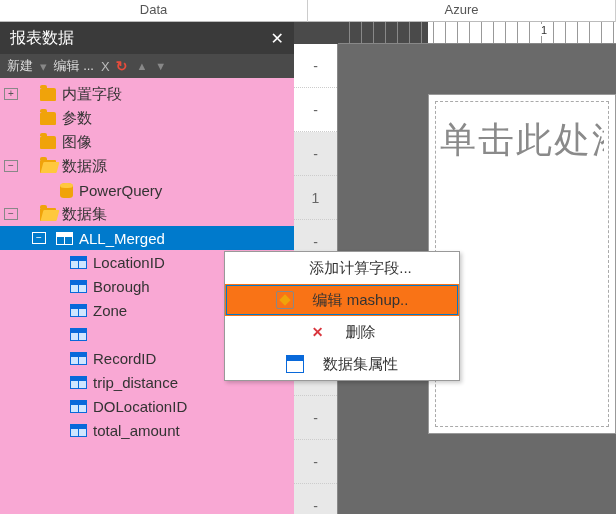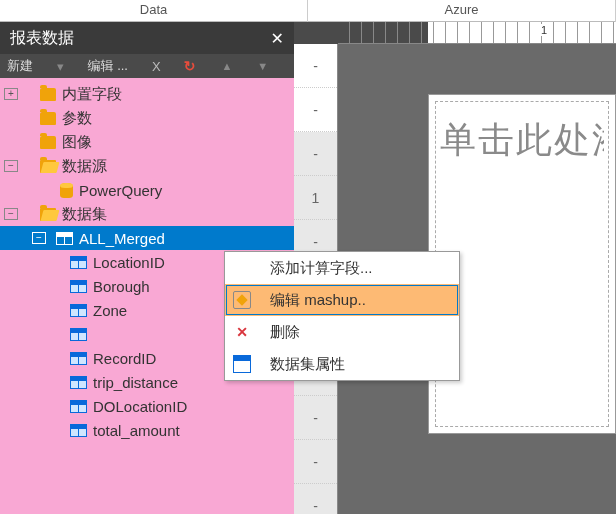--- a/index.html
+++ b/index.html
@@ -2,21 +2,21 @@
 <html><head>
 <meta charset="utf-8">
 <style>
   * { box-sizing: border-box; margin: 0; padding: 0; }
   body { font-family: "Microsoft YaHei", "Segoe UI", sans-serif; font-size: 14px; background: #fff; width: 616px; height: 514px; overflow: hidden; position: relative; }
   .tabbar-top { position: absolute; top: 0; left: 0; right: 0; height: 22px; background: #fff; border-bottom: 1px solid #bbb; display: flex; }
   .tabbar-top .tab { flex: 1; text-align: center; font-size: 13px; color: #555; line-height: 20px; height: 22px; border-right: 1px solid #ccc; }
   .left-panel { position: absolute; left: 0; top: 22px; width: 294px; bottom: 0; background: #f9a8d4; }
   .panel-header { height: 32px; background: #3a3a3a; color: #fff; display: flex; align-items: center; justify-content: space-between; padding: 0 10px; font-size: 16px; }
   .panel-close { font-size: 16px; cursor: pointer; }
-  .panel-toolbar { height: 24px; background: #4a4a4a; color: #ddd; display: flex; align-items: center; font-size: 13px; gap: 21px; padding-left: 4px; }
+  .panel-toolbar { height: 24px; background: #4a4a4a; color: #ddd; display: flex; align-items: center; font-size: 13px; gap: 4px; padding-left: 4px; }
   .toolbar-btn { padding: 0 3px; color: #ddd; }
   .toolbar-trunc { color: #ddd; letter-spacing: -1px; }
   .refresh-red { color: #e74c3c; font-weight: bold; font-size: 14px; padding: 0 3px;}
   .arrow-up, .arrow-down { color: #888; font-size: 11px; padding: 0 2px; }
   .tree { padding: 4px 0; font-size: 15px; color: #333; }
   .tree-row { display: flex; align-items: center; height: 24px; padding-left: 4px; white-space: nowrap; }
   .tree-row.selected { background: #007acc; color: #fff; }
   .tw { display: inline-block; width: 14px; text-align: center; font-size: 10px; color: #555; border: 1px solid #888; line-height: 10px; height: 12px; margin-right: 4px; }
   .tw-empty { display: inline-block; width: 14px; margin-right: 4px; }
   .ic-folder { display: inline-block; width: 16px; height: 13px; background: #f0a30a; border-radius: 2px 2px 1px 1px; margin-right: 6px; position: relative; }
@@ -38,22 +38,22 @@
   .ruler-h .num1 { position:absolute; left:200px; top:2px; font-size:11px; color:#333; background:#fff; padding:0 3px; }
   .ruler-corner { position:absolute; left:0; top:0; width:44px; height:22px; background:#4a4a4a; }
   .ruler-v { position:absolute; left:0; top:22px; width:44px; bottom:0; background:#fff; border-right:1px solid #888; }
   .rv-cell { height:44px; border-bottom:1px dotted #ccc; display:flex; align-items:center; justify-content:center; color:#666; }
   .rv-cell.dark { background:#e8e8e8; }
   .canvas-bg { position:absolute; left:44px; top:22px; right:0; bottom:0; background:#6a6a6a; }
   .report { position:absolute; left:90px; top:50px; right:0; height:340px; background:#fff; border:1px solid #999; }
   .report-inner { position:absolute; inset:6px; border:1px dashed #aaa; padding: 14px 4px; }
   .report-h1 { font-family: "SimSun", serif; font-size:36px; color:#8a8a8a; letter-spacing:2px; white-space:nowrap; overflow:hidden; }
   .ctx-menu { position:absolute; left:224px; top:251px; width:236px; background:#fff; border:1px solid #999; box-shadow:2px 2px 4px rgba(0,0,0,.2); z-index:50; }
-  .ctx-item { display:flex; align-items:center; height:32px; padding:8px 8px; gap:19px; font-size:15px; color:#333; }
-  .ctx-item.hov { background:#fdba74; outline:1px solid #007acc; outline-offset:-2px; }
+  .ctx-item { display:flex; align-items:center; height:32px; padding:8px 8px; gap:19px; font-size:15px; color:#333;justify-content:center; }
+  .ctx-item.hov { background:#f97316; outline:1px solid #007acc; outline-offset:-2px; }
   .ctx-ic { width:18px; height:18px; display:inline-flex; align-items:center; justify-content:center; font-size:14px; }
   .ctx-ic.edit { border:1px solid #888; border-radius:2px; }
   .ctx-ic.edit::before { content:""; width:8px; height:8px; background:#f0a30a; transform:rotate(45deg); }
   .ctx-ic.del { color:#d9363e; font-weight:bold; }
   .ctx-ic.props { border:1px solid #0969da; background:linear-gradient(#0969da 0 33%, transparent 33%); }
 </style>
 </head>
 <body>
 
 <div class="tabbar-top">

